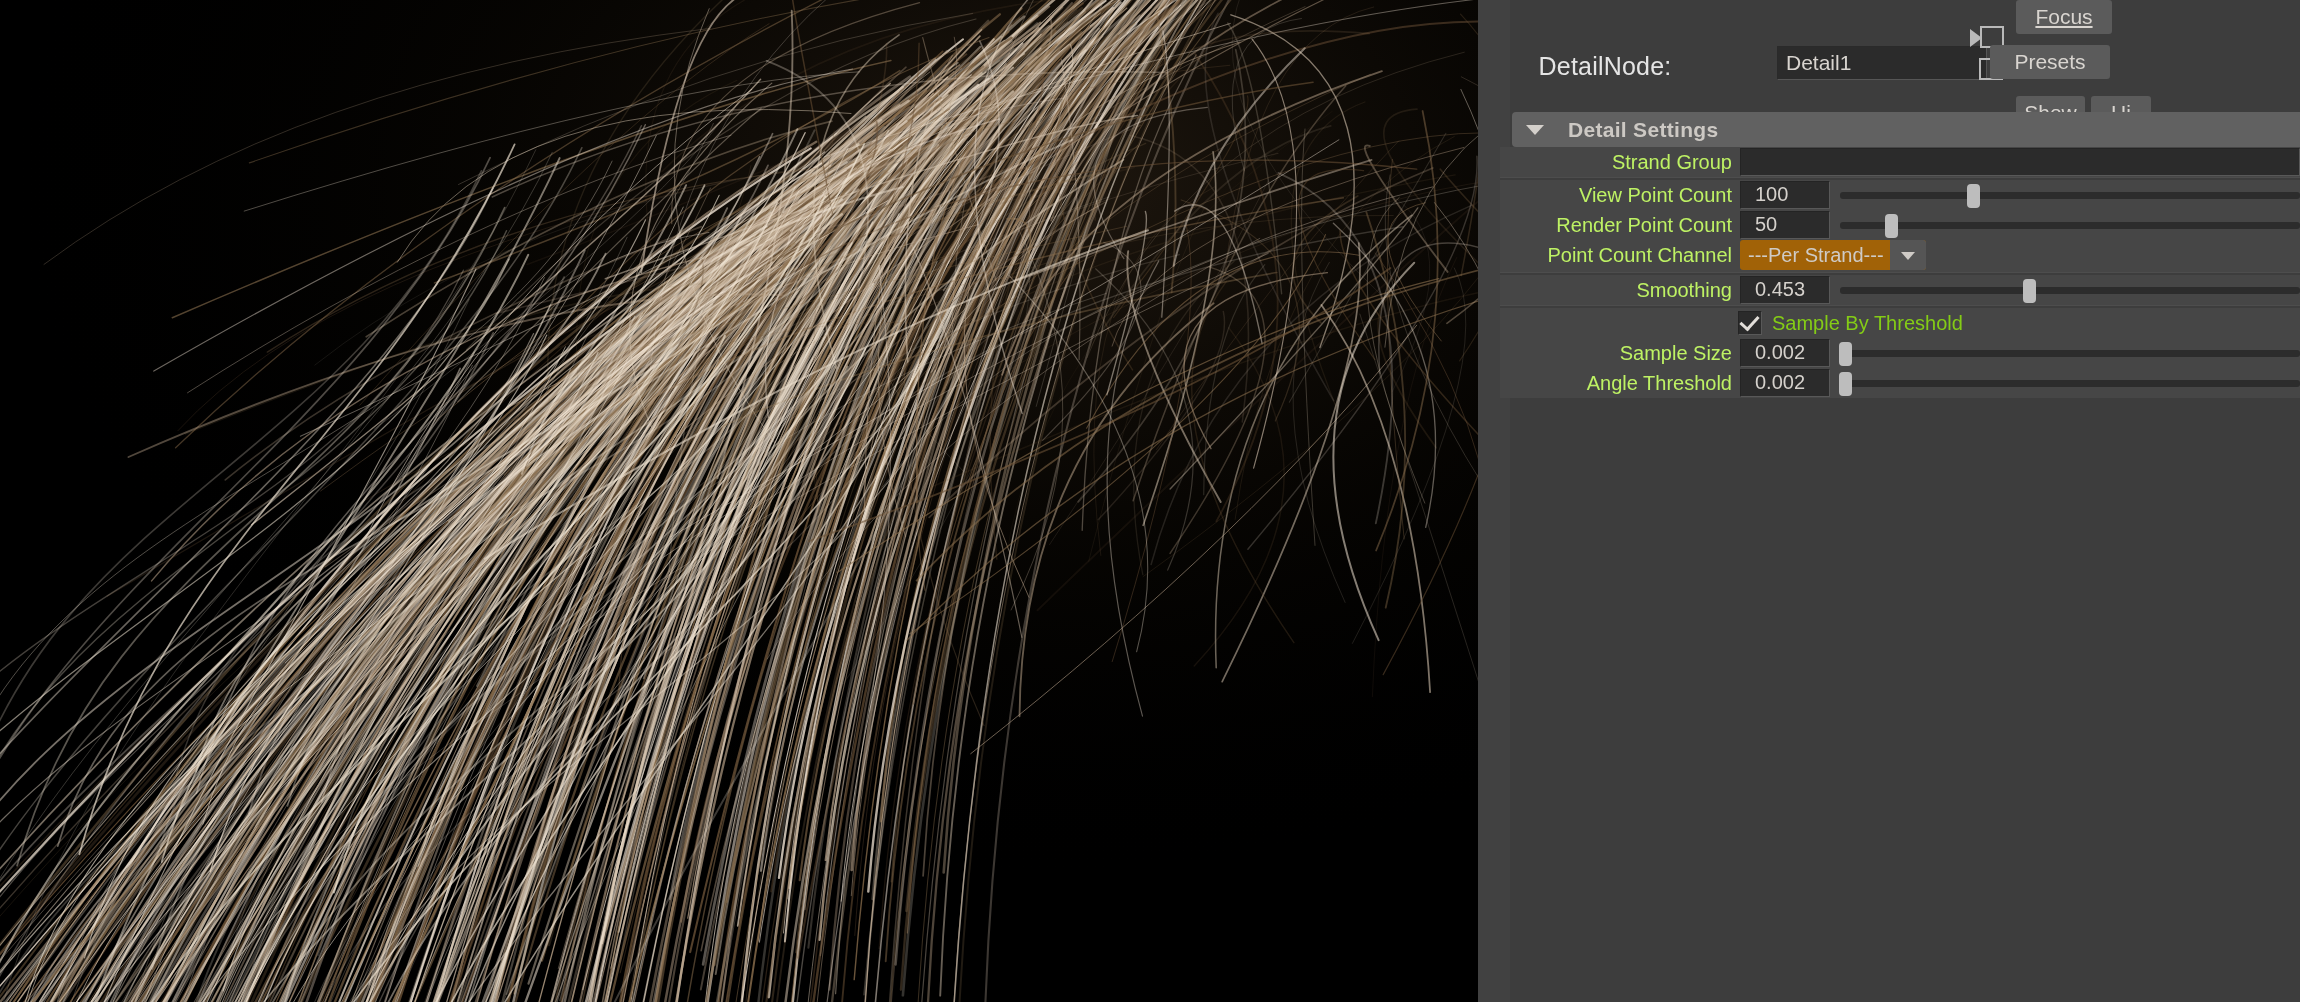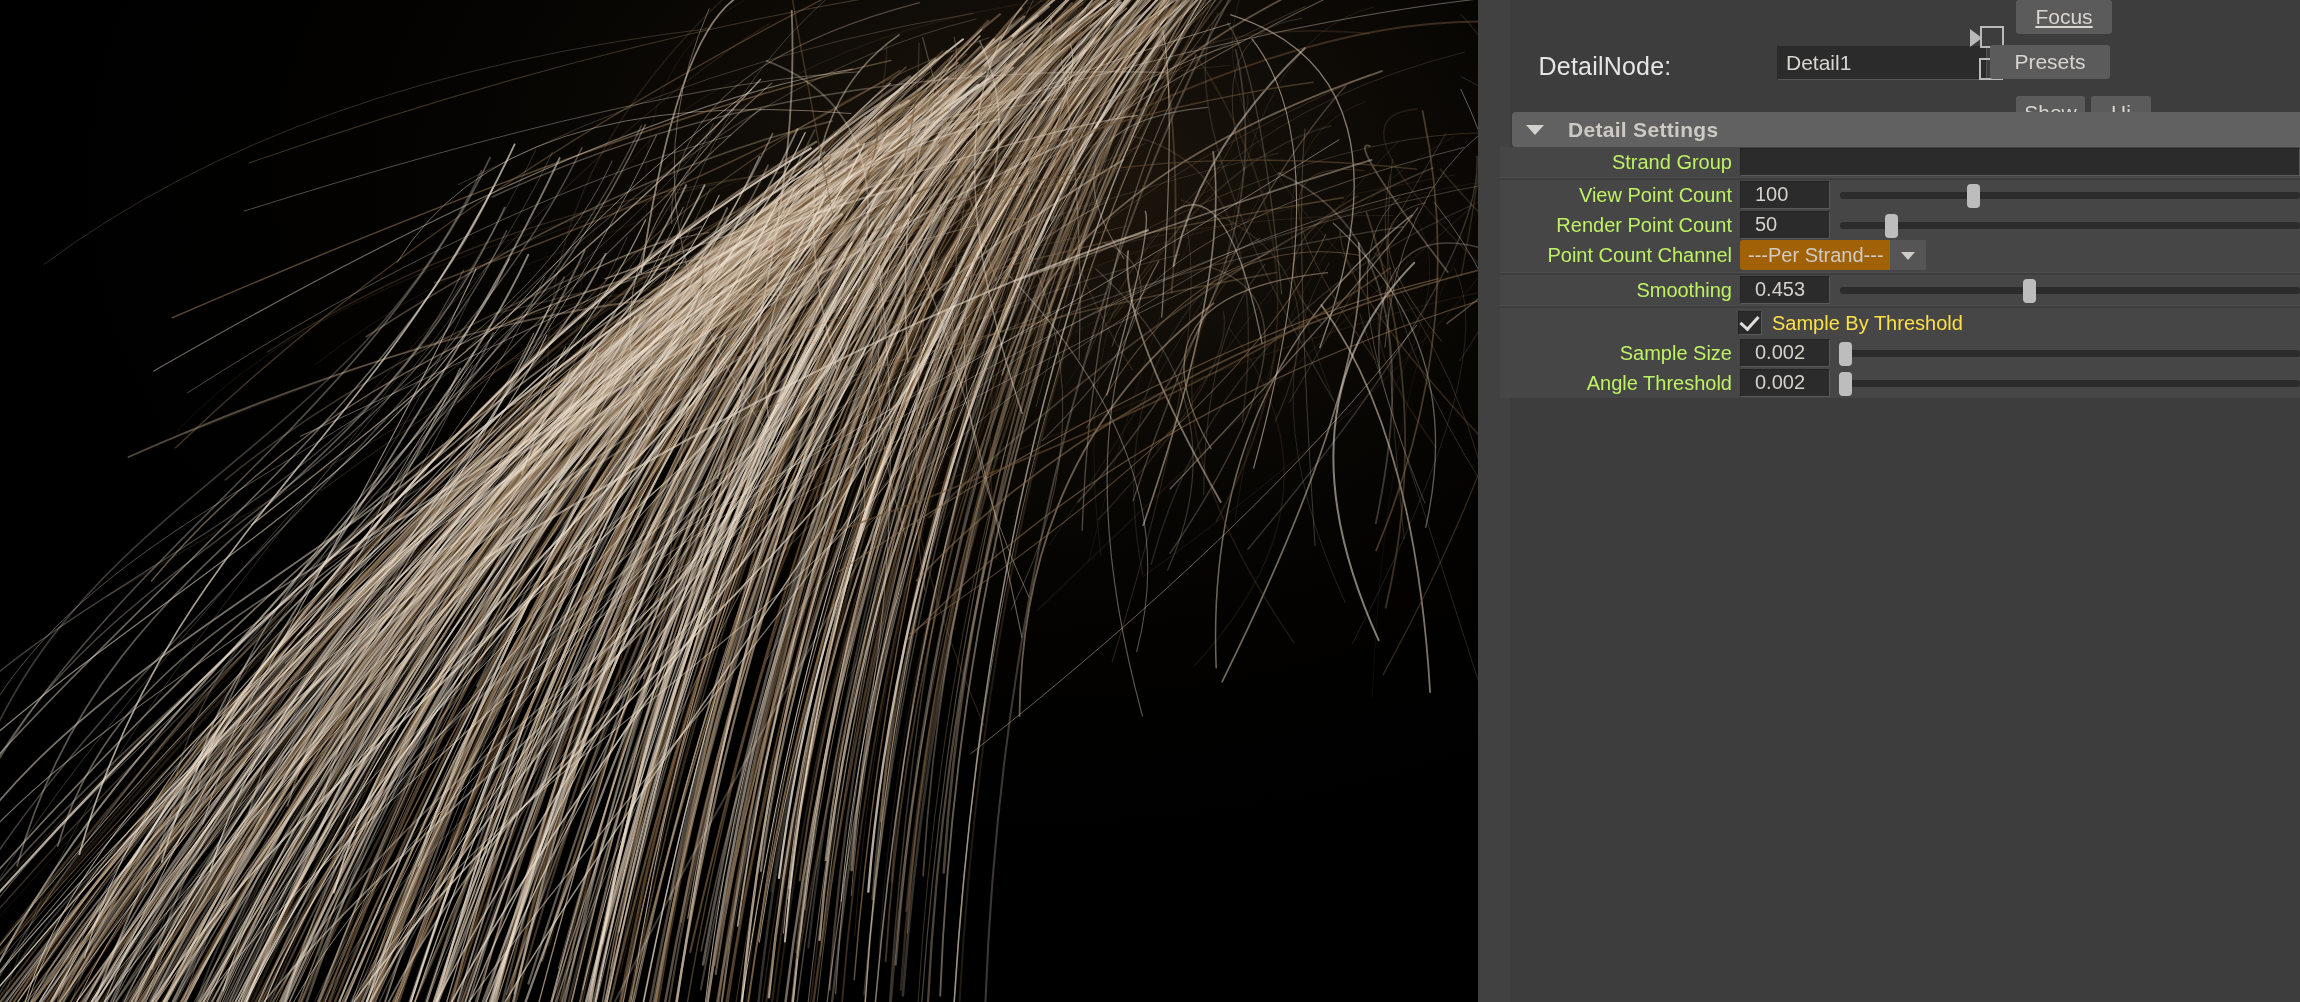--- a/index.html
+++ b/index.html
@@ -282,21 +282,21 @@
     left: 5px; top: 0px;
     width: 8px; height: 15px;
     border: solid #e2ded9;
     border-width: 0 3px 3px 0;
     transform: rotate(42deg);
   }
   .cblabel {
     position: absolute;
     left: 34px; top: 3px;
     font-size: 20px;
-    color: #fde047;
+    color: #84cc16;
     white-space: nowrap;
   }
 </style>
 </head>
 <body>
 
 <div id="app">
 
   <div id="viewport">
     <svg width="1478" height="1002" viewBox="0 0 1478 1002">

